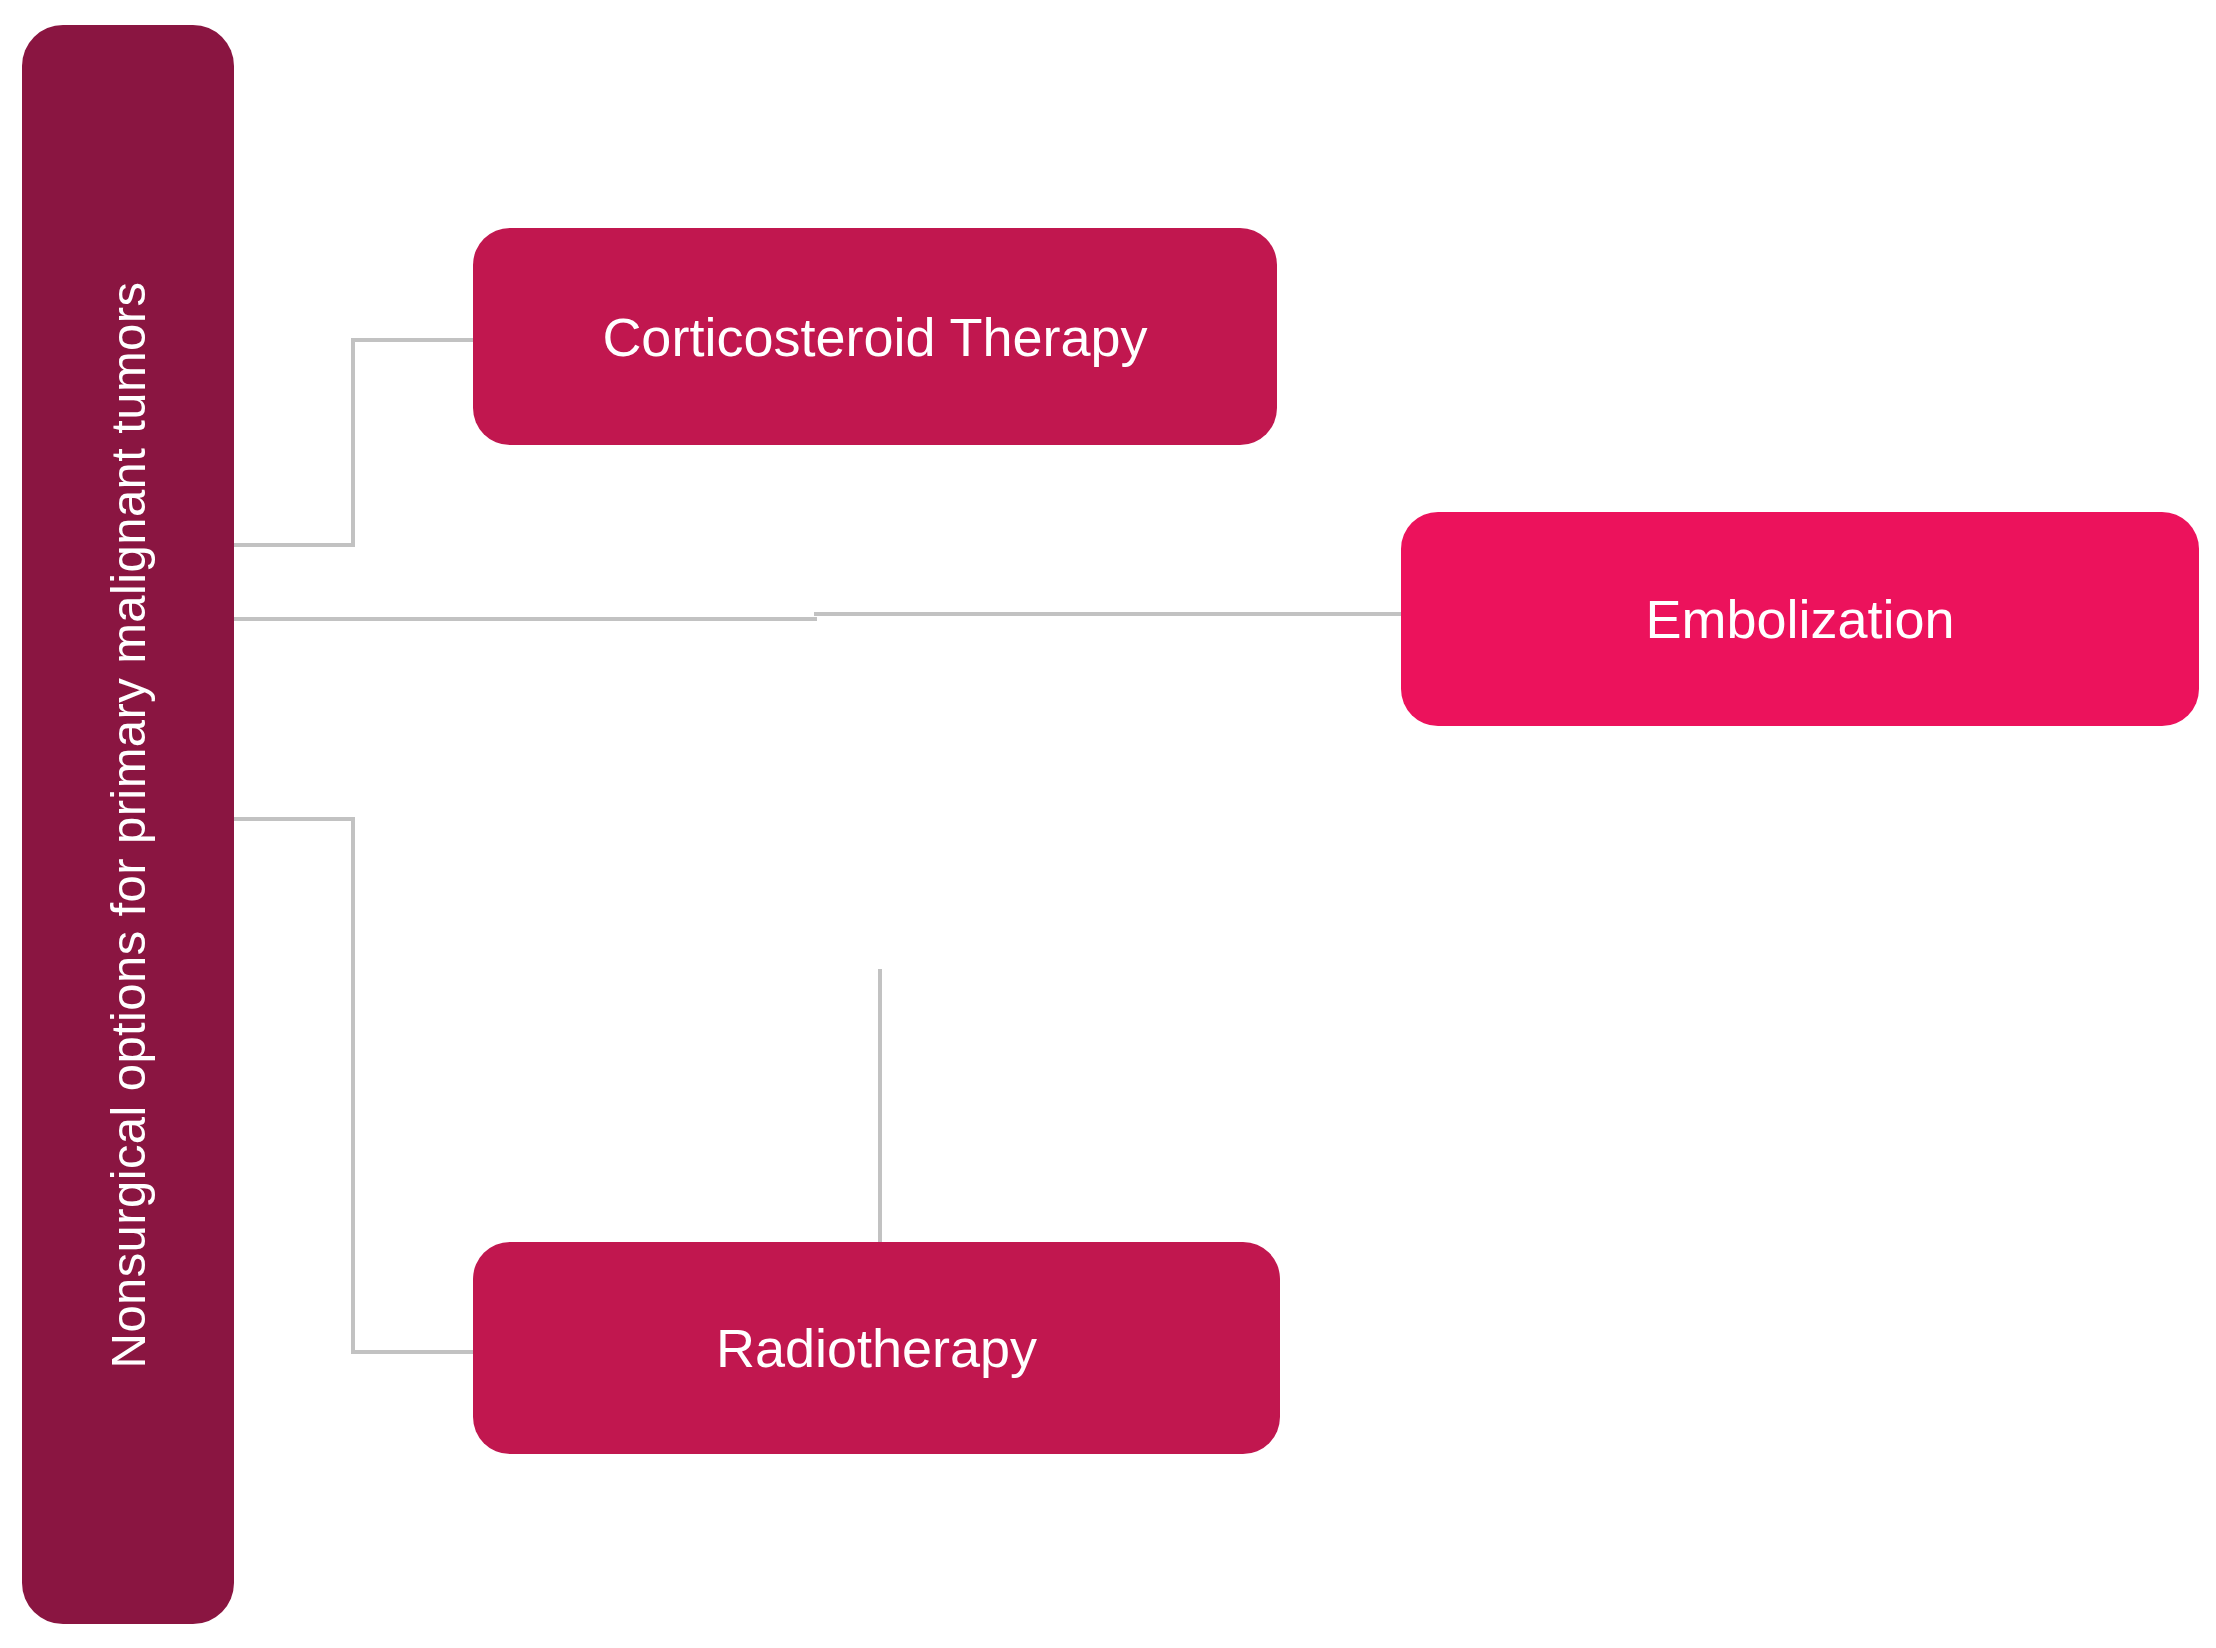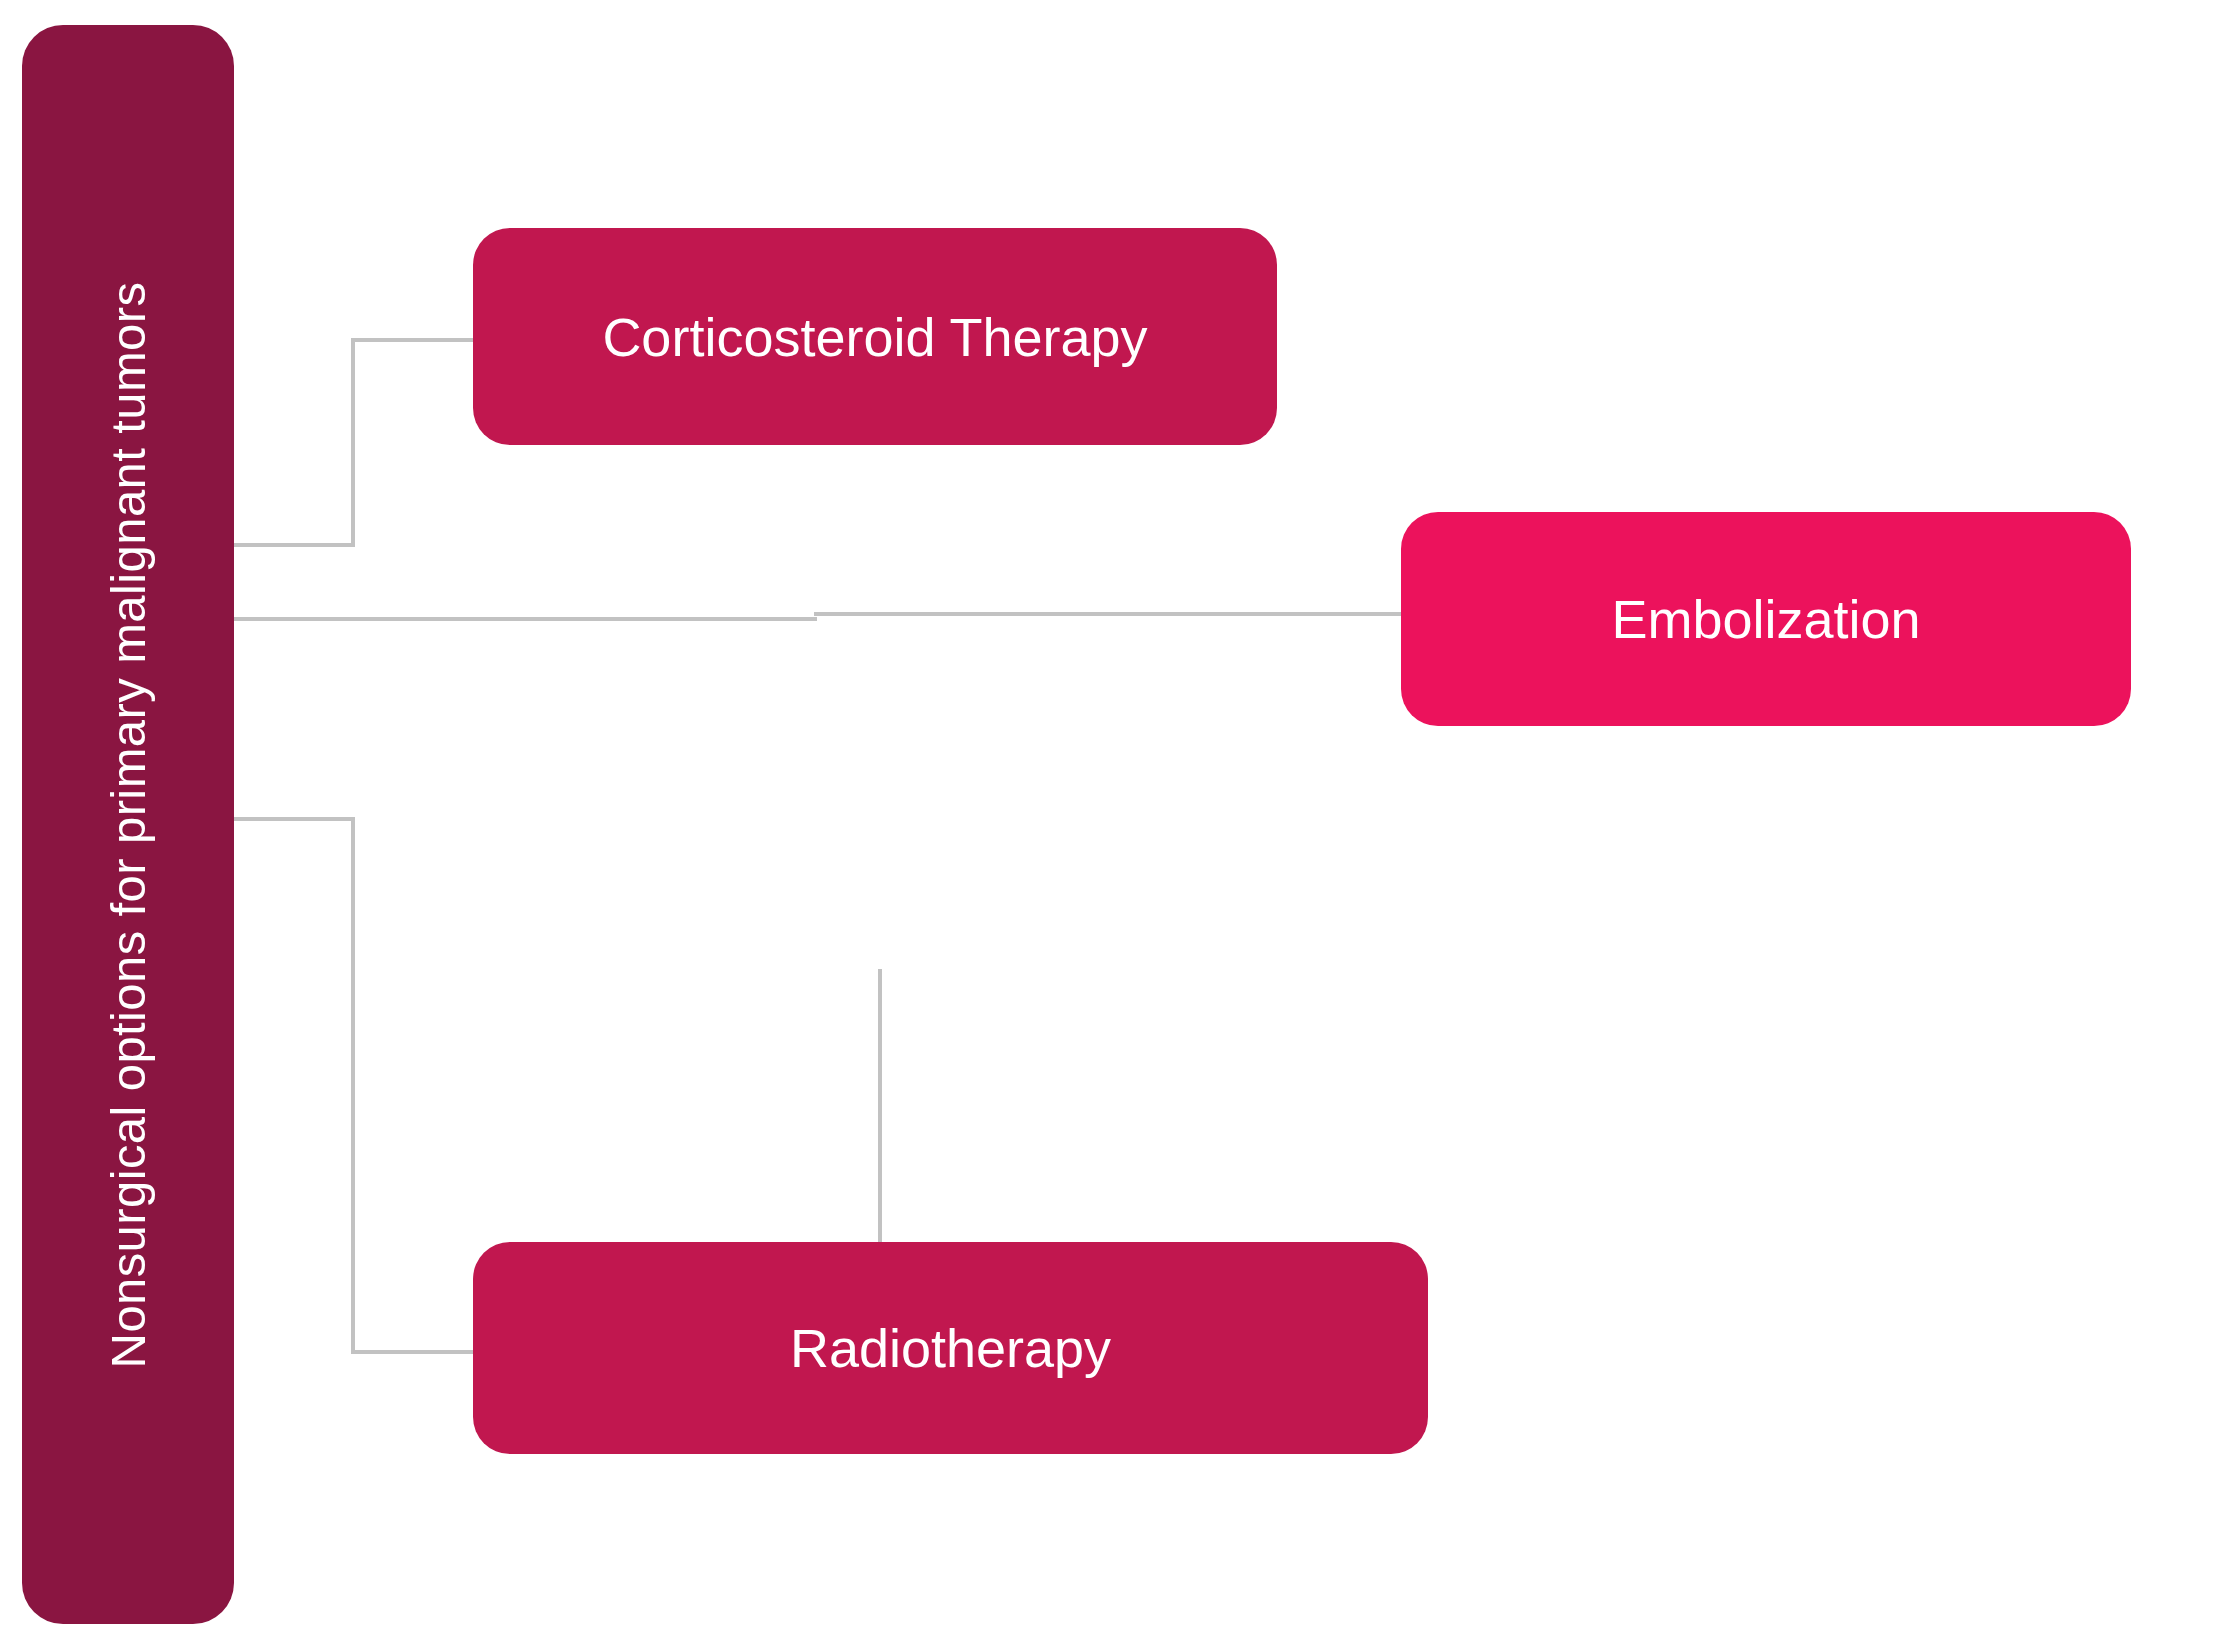--- a/index.html
+++ b/index.html
@@ -35,23 +35,23 @@
     transform: rotate(-90deg);
     white-space: nowrap;
     letter-spacing: 0.4px;
   }
   .child-node {
     border-radius: 37px;
     font-size: 54px;
     text-align: center;
   }
   #node-corticosteroid { left: 473px; top: 228px;  width: 804px; height: 217px; }
-  #node-embolization   { left: 1401px; top: 512px; width: 730px; height: 214px; }
+  #node-embolization   { left: 1401px; top: 512px; width: 798px; height: 214px; }
   #node-adjuvant       { left: 473px; top: 760px;  width: 807px; height: 208px; }
-  #node-radiotherapy   { left: 473px; top: 1242px; width: 955px; height: 212px; }
+  #node-radiotherapy   { left: 473px; top: 1242px; width: 807px; height: 212px; }
 
   .connector {
     position: absolute;
     background: #c2c2c2;
   }
   
   #conn-cort-h1 { left: 234px; top: 543px;  width: 121px; height: 4.4px; }
   #conn-cort-v  { left: 351px; top: 338px;  width: 4.4px;   height: 209px; }
   #conn-cort-h2 { left: 351px; top: 338px;  width: 122px; height: 4.4px; }
   

